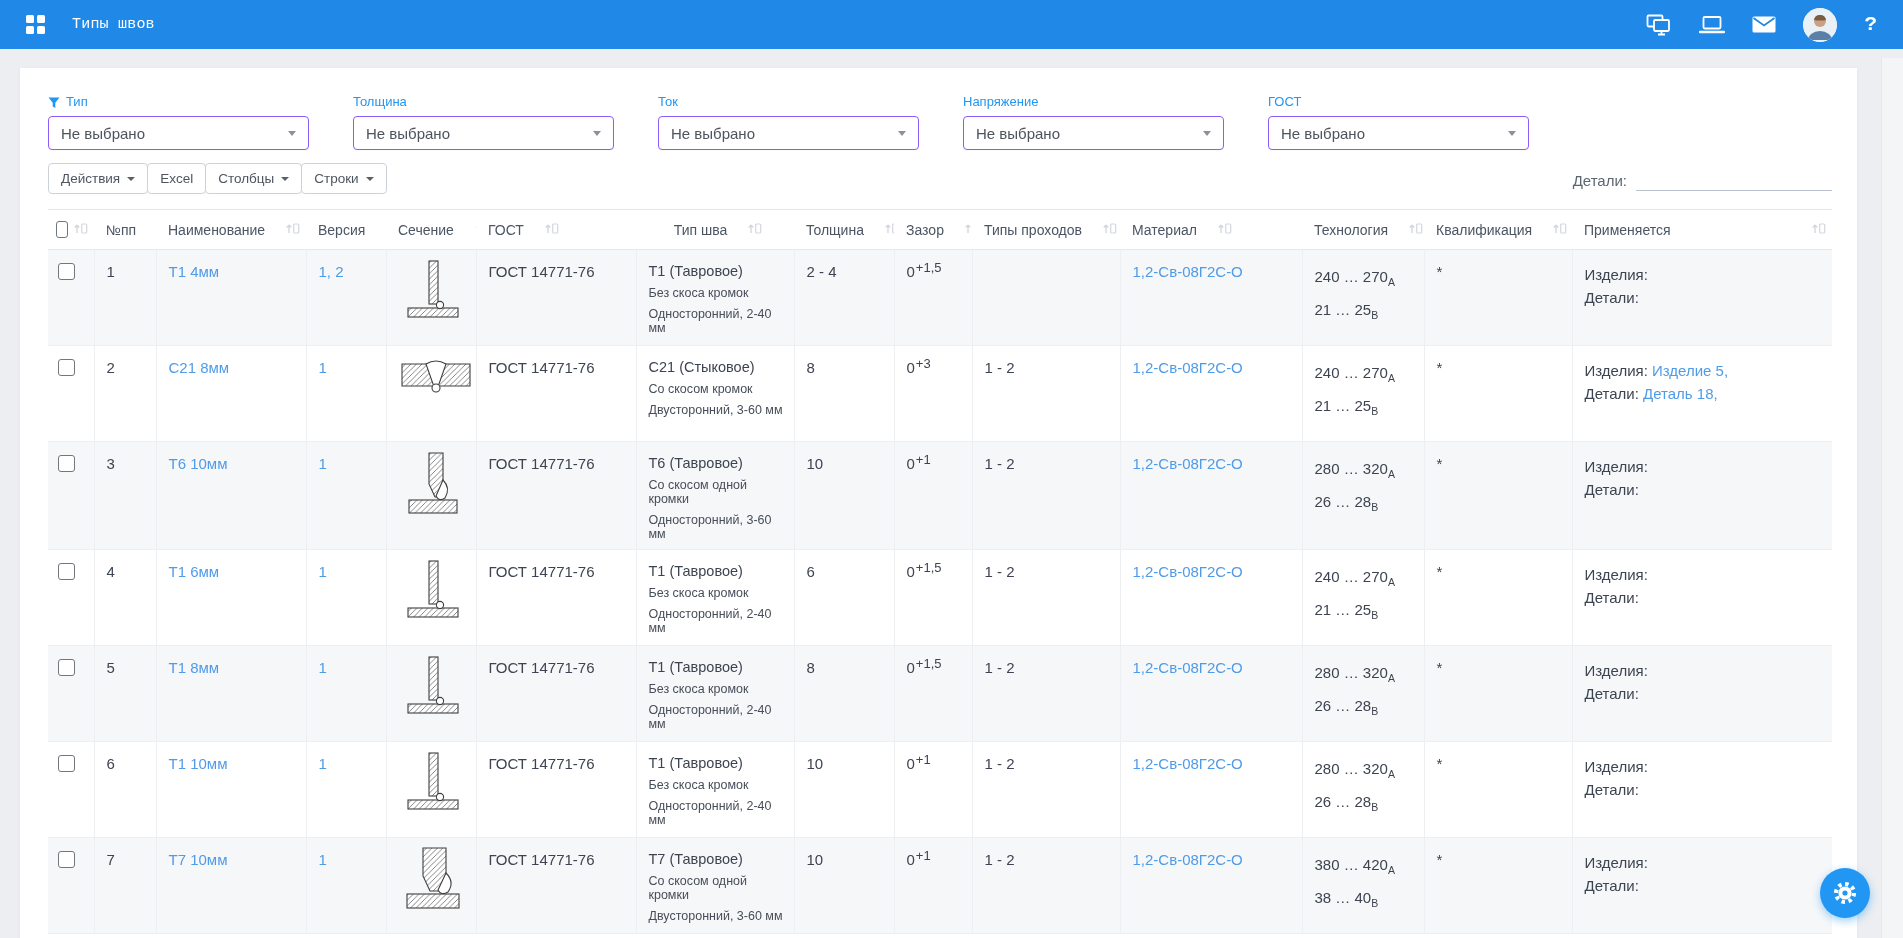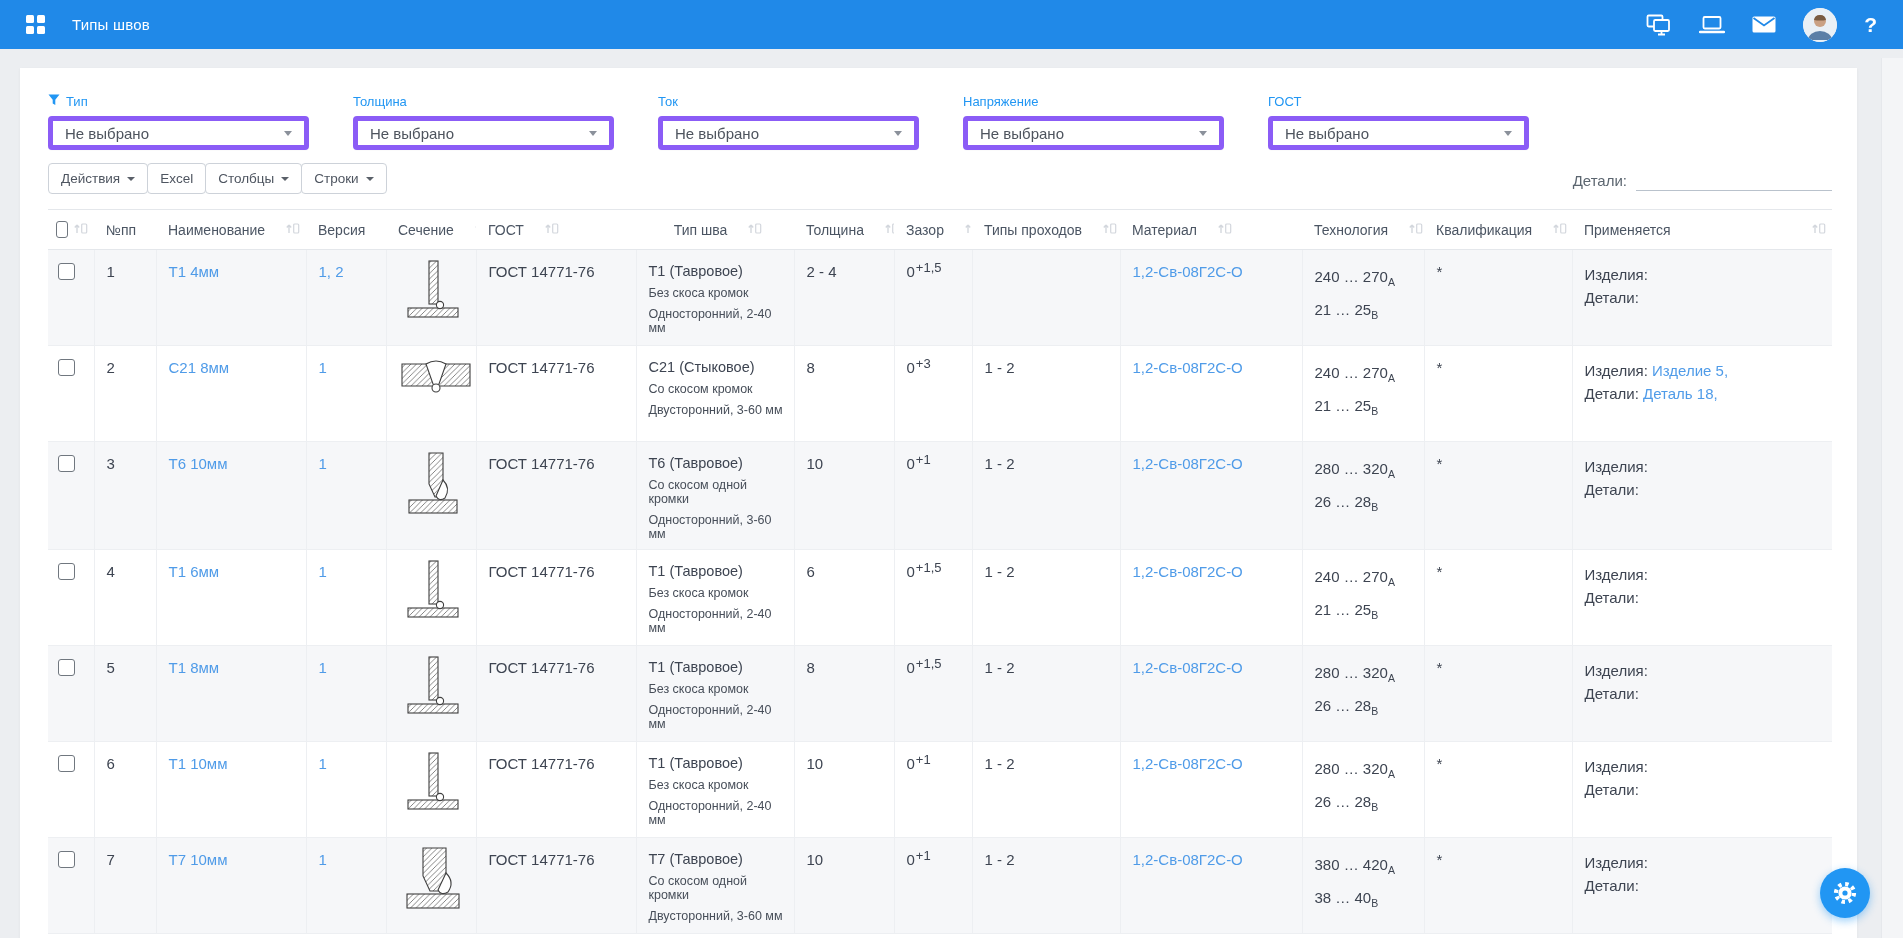--- a/index.html
+++ b/index.html
@@ -6,36 +6,36 @@
     --topbar:#2089e8; --accent:#2196f3; --link:#4f9be8; --stripe:#f6f7f9;
     --txt:#3d4451; --muted:#4b5563; --border:#e4e7eb; --cellborder:#edeff2;
   }
   *{box-sizing:border-box}
   html,body{margin:0;padding:0}
   body{
     width:1903px;height:938px;overflow:hidden;background:#eceef1;
     font-family:"Liberation Sans",sans-serif;color:var(--txt);position:relative;
   }
   
-  .topbar{height:49px;background:var(--topbar);display:flex;align-items:center;padding:0 26px;}
+  .topbar{height:49px;background:var(--topbar);display:flex;align-items:center;padding:0 26px;font-family:Liberation Mono, monospace;}
   .grid-icon{display:grid;grid-template-columns:8px 8px;grid-template-rows:8px 8px;gap:3px;cursor:pointer}
   .grid-icon span{background:#fff;border-radius:1.5px}
   .topbar-title{color:#fff;font-size:15px;margin-left:27px;letter-spacing:.2px}
   .top-icons{margin-left:auto;display:flex;align-items:center;gap:27px}
   .tic{display:inline-flex;cursor:pointer}
   .help{color:#fff;font-size:21px;font-weight:bold;cursor:pointer;line-height:1}
   .avatar{width:34px;height:34px;border-radius:50%;overflow:hidden;background:#e8eef5;display:inline-flex;cursor:pointer}
   
   .card{position:absolute;left:20px;right:46px;top:68px;bottom:-40px;background:#fff;padding:26px 25px 0 28px;box-shadow:0 1px 3px rgba(0,0,0,.05)}
   .scroll-track{position:absolute;right:0;top:58px;width:22px;bottom:0;background:#f4f5f7;border-left:1px solid #e6e8ec}
   
   .filters{display:flex;gap:44px}
   .filter{width:261px}
-  .filter-label{color:var(--accent);font-size:13px;display:flex;align-items:flex-start;gap:6px;margin-bottom:7px}
-  .select{height:34px;border:5px solid #8b5cf6;border-radius:4px;background:#fff;display:flex;align-items:center;justify-content:space-between;padding:0 12px;font-size:15px;color:#4e545e;cursor:pointer;box-shadow:0 1px 1px rgba(0,0,0,.02)}
+  .filter-label{color:var(--accent);font-size:13px;display:flex;align-items:flex-end;gap:6px;margin-bottom:7px}
+  .select{height:34px;border:1px solid #8b5cf6;border-radius:4px;background:#fff;display:flex;align-items:center;justify-content:space-between;padding:0 12px;font-size:15px;color:#4e545e;cursor:pointer;box-shadow:0 1px 1px rgba(0,0,0,.02)}
   .caret{width:0;height:0;border-left:4.5px solid transparent;border-right:4.5px solid transparent;border-top:5px solid #8b919b}
   
   .toolbar{margin-top:13px;display:flex;justify-content:space-between;align-items:flex-end}
   .btn-group{display:flex}
   .btn{height:31px;padding:0 12px;margin-left:-1px;background:#fff;border:1px solid #cdd2d9;border-radius:4px;color:#4e5560;font-size:13.5px;display:flex;align-items:center;gap:7px;cursor:pointer;font-family:inherit}
   .btn:first-child{margin-left:0}
   .btn .caret{border-top-color:#5a6069;border-left-width:4px;border-right-width:4px;border-top-width:4.5px}
   .search{display:flex;align-items:center;gap:9px;font-size:15px;color:#5c6670;padding-bottom:3px}
   .search input{width:196px;border:none;border-bottom:1px solid #b9c2cc;height:22px;font-size:15px;outline:none;background:transparent;font-family:inherit}
   

